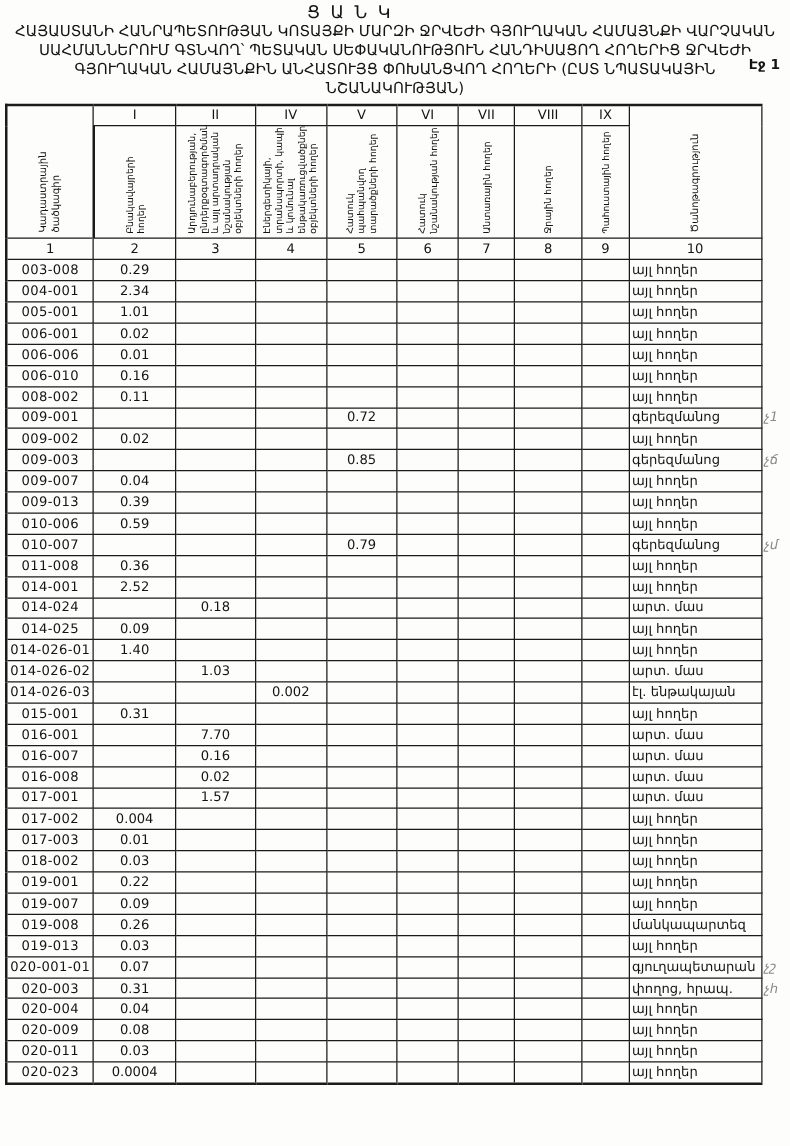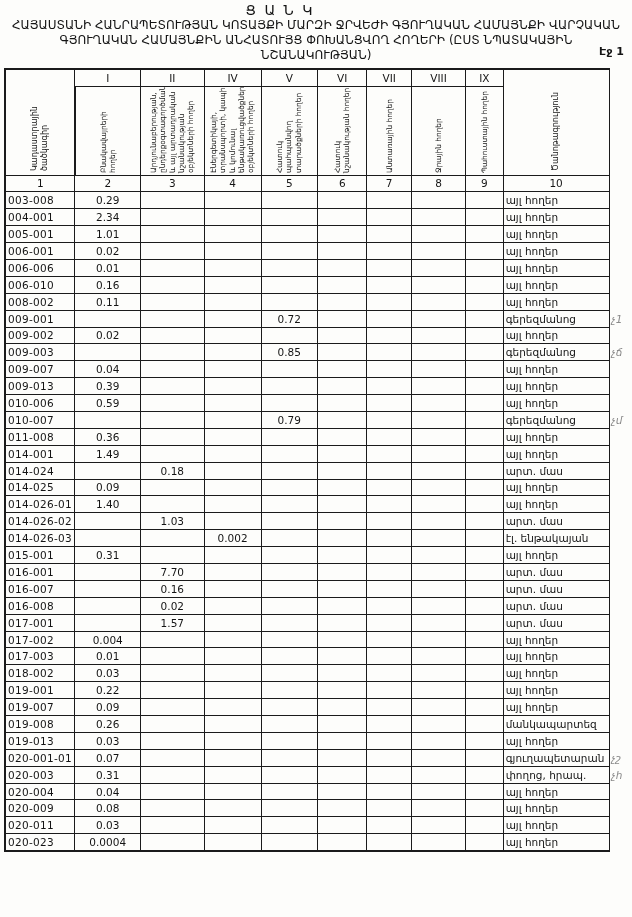--- a/index.html
+++ b/index.html
@@ -24,38 +24,39 @@
   td.colnum{text-align:center;font-size:10.5px;height:15px;}
   td.vert{text-align:center;vertical-align:bottom;padding:2px 1px;}
   td.corner{vertical-align:middle;text-align:center;}
   td.notehead{vertical-align:middle;text-align:center;}
   .vtext{
     writing-mode:vertical-rl;transform:rotate(180deg);display:inline-block;
     font-size:7.4px;line-height:1.25;white-space:normal;text-align:left;
     height:86px;font-weight:normal;
   }
   .vtext.tall{height:100px;font-size:8px;}
-  td.code{text-align:left;padding-left:3px;letter-spacing:0.3px;}
+  td.code{text-align:center;padding-left:3px;letter-spacing:0.3px;}
   td.val{text-align:center;}
   td.note{text-align:left;padding-left:4px;font-size:10px;}
   td.mark-cell{border:none !important;background:transparent;color:#8a8a8a;
     font-size:8px;font-style:italic;padding-left:5px;vertical-align:middle;}
 </style>
 </head>
 <body>
 
 <div class="page">
 
   <div class="page-label">Էջ 1</div>
 
 
   <div class="list-heading">Ց Ա Ն Կ</div>
 
   <div class="doc-title">
     <div>ՀԱՅԱՍՏԱՆԻ ՀԱՆՐԱՊԵՏՈՒԹՅԱՆ ԿՈՏԱՅՔԻ ՄԱՐԶԻ ՋՐՎԵԺԻ ԳՅՈՒՂԱԿԱՆ ՀԱՄԱՅՆՔԻ ՎԱՐՉԱԿԱՆ</div>
+    <div>ՍԱՀՄԱՆՆԵՐՈՒՄ ԳՏՆՎՈՂ՝ ՊԵՏԱԿԱՆ ՍԵՓԱԿԱՆՈՒԹՅՈՒՆ ՀԱՆԴԻՍԱՑՈՂ ՀՈՂԵՐԻՑ ՋՐՎԵԺԻ</div>
     <div>ԳՅՈՒՂԱԿԱՆ ՀԱՄԱՅՆՔԻՆ ԱՆՀԱՏՈՒՅՑ ՓՈԽԱՆՑՎՈՂ ՀՈՂԵՐԻ (ԸՍՏ ՆՊԱՏԱԿԱՅԻՆ</div>
     <div>ՆՇԱՆԱԿՈՒԹՅԱՆ)</div>
   </div>
 
   <table class="grid">
     <colgroup>
       <col style="width:70px">
         <col style="width:66px">
         <col style="width:64px">
       <col style="width:57px">
@@ -298,21 +299,21 @@
           <td class="val"></td>
           <td class="val"></td>
           <td class="val"></td>
           <td class="val"></td>
           <td class="val"></td>
           <td class="note">այլ հողեր</td>
           <td class="mark-cell"></td>
         </tr>
         <tr>
           <td class="code">014-001</td>
-          <td class="val">1.49</td>
+          <td class="val">2.52</td>
           <td class="val"></td>
           <td class="val"></td>
           <td class="val"></td>
           <td class="val"></td>
           <td class="val"></td>
           <td class="val"></td>
           <td class="val"></td>
           <td class="note">այլ հողեր</td>
           <td class="mark-cell"></td>
         </tr>

